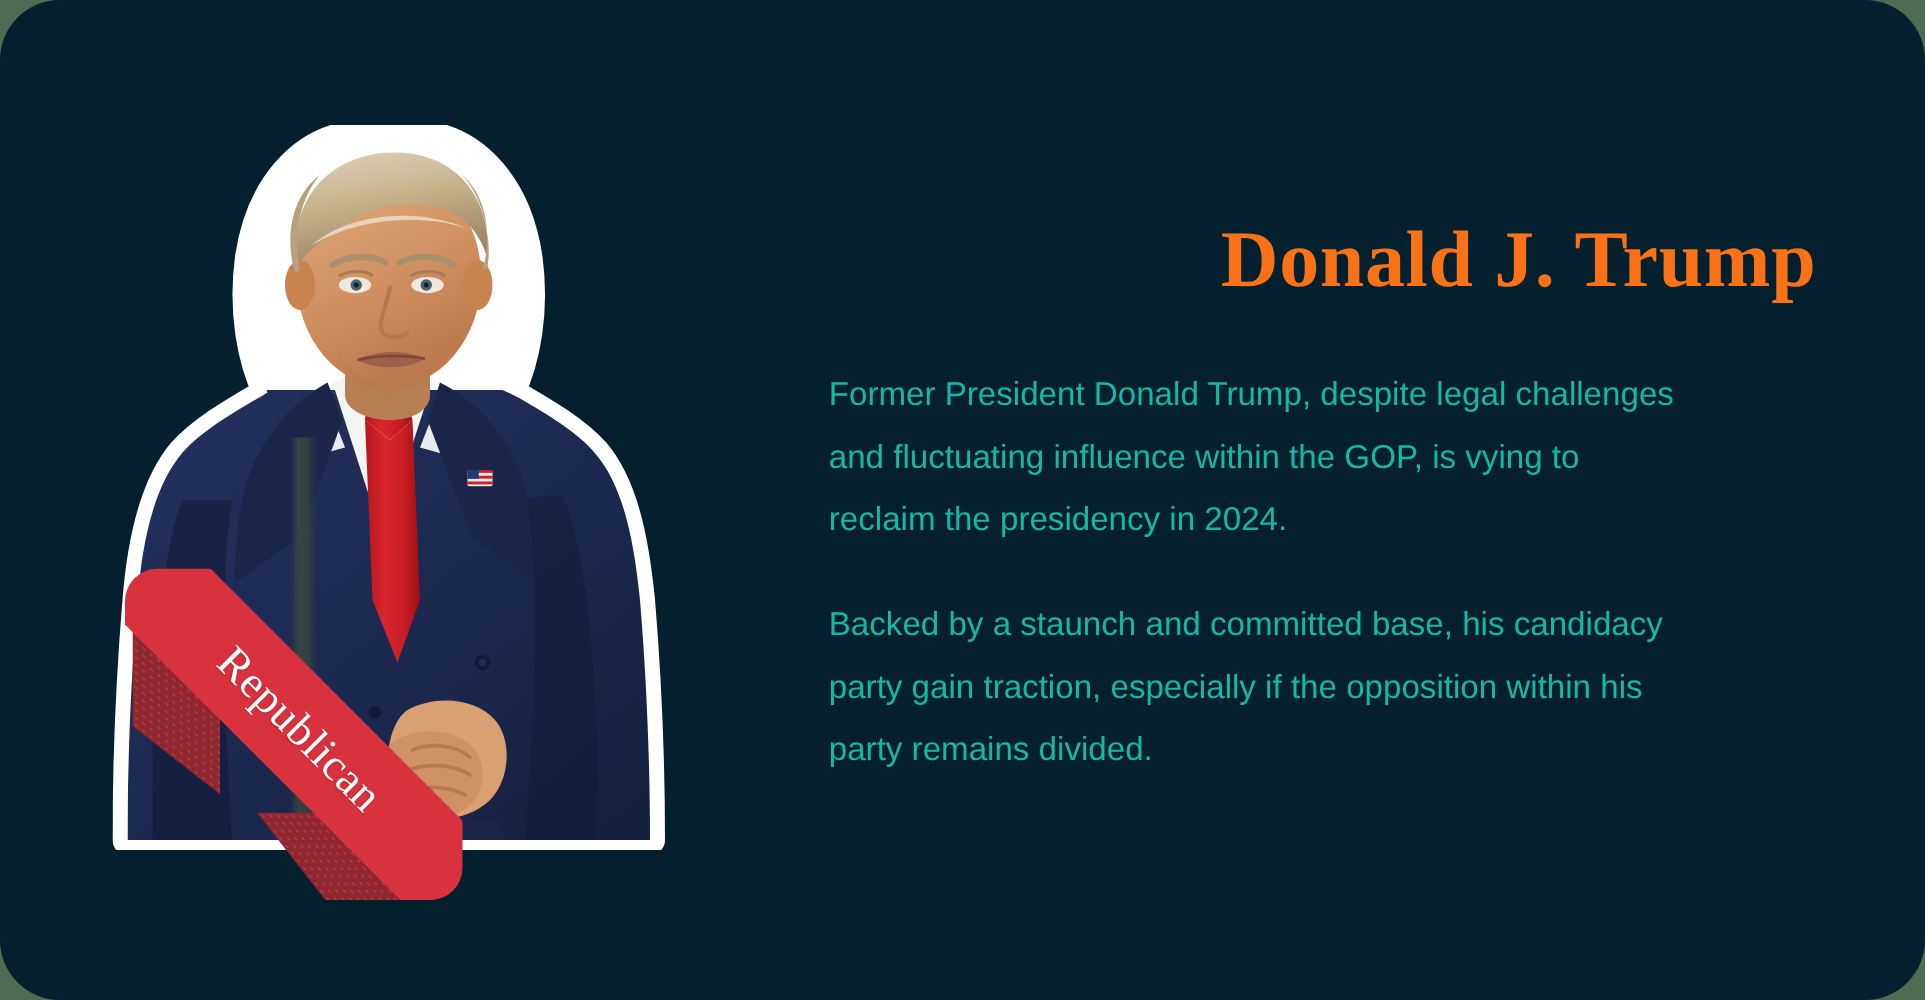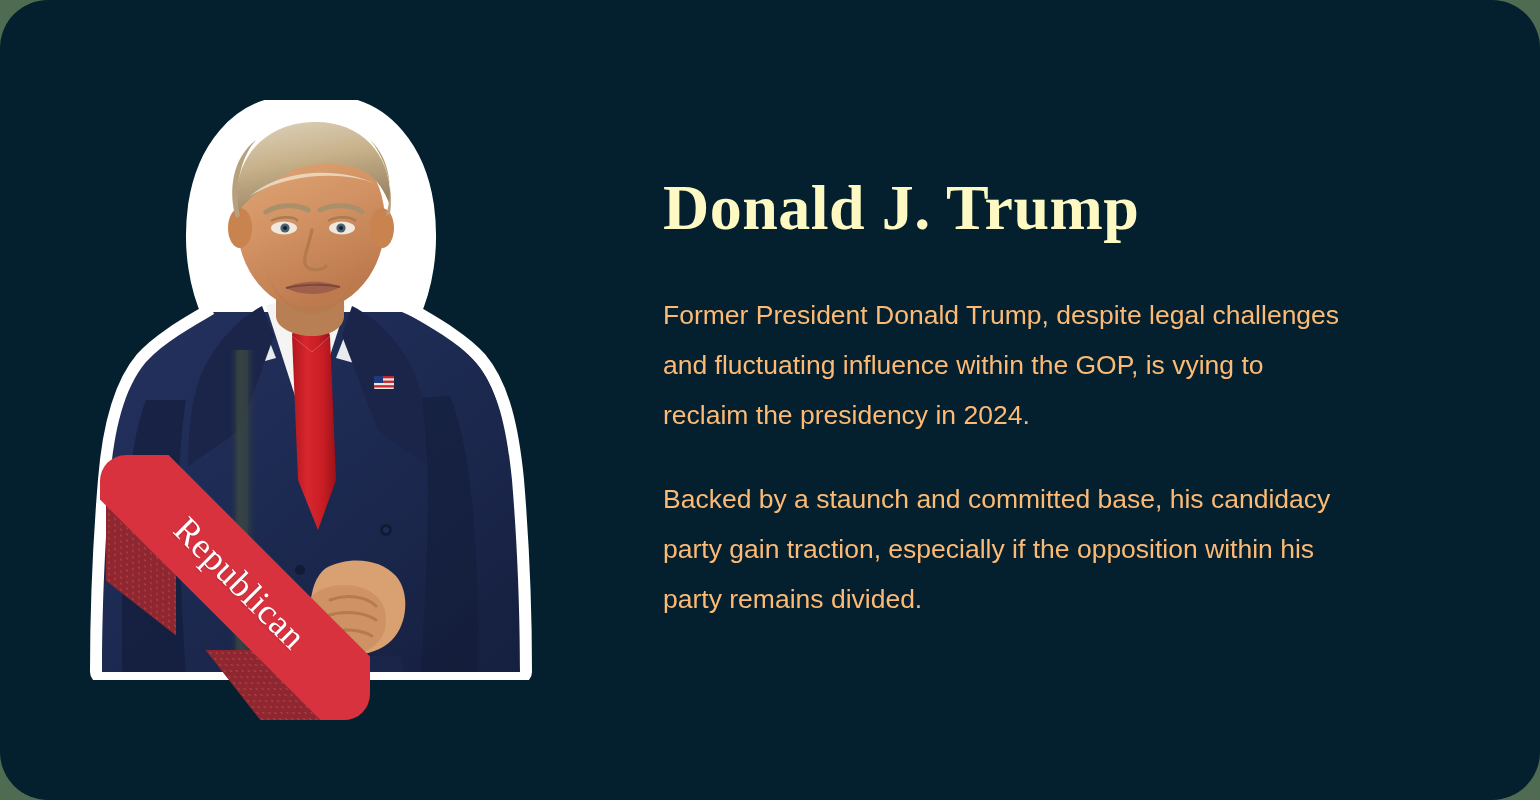--- a/index.html
+++ b/index.html
@@ -98,29 +98,30 @@
 
   
   #content {
     position: absolute;
     left: 663px;
     top: 170px;
     width: 790px;
   }
   #candidate-name {
     font-family: "Liberation Serif", serif;
-    color: #fef9c3;
+    color: #f97316;
     font-size: 64px;
     font-weight: 700;
     line-height: 76px;
     margin: 0 0 44px 0;
     letter-spacing: 0.5px;
+    text-align: right;
   }
   .bio-paragraph {
-    color: #fdba74;
+    color: #14b8a6;
     font-size: 26.5px;
     line-height: 50px;
     margin: 0 0 34px 0;
     max-width: 690px;
     font-weight: 400;
   }
   .bio-paragraph:last-child { margin-bottom: 0; }
 </style>
 </head>
 <body>

